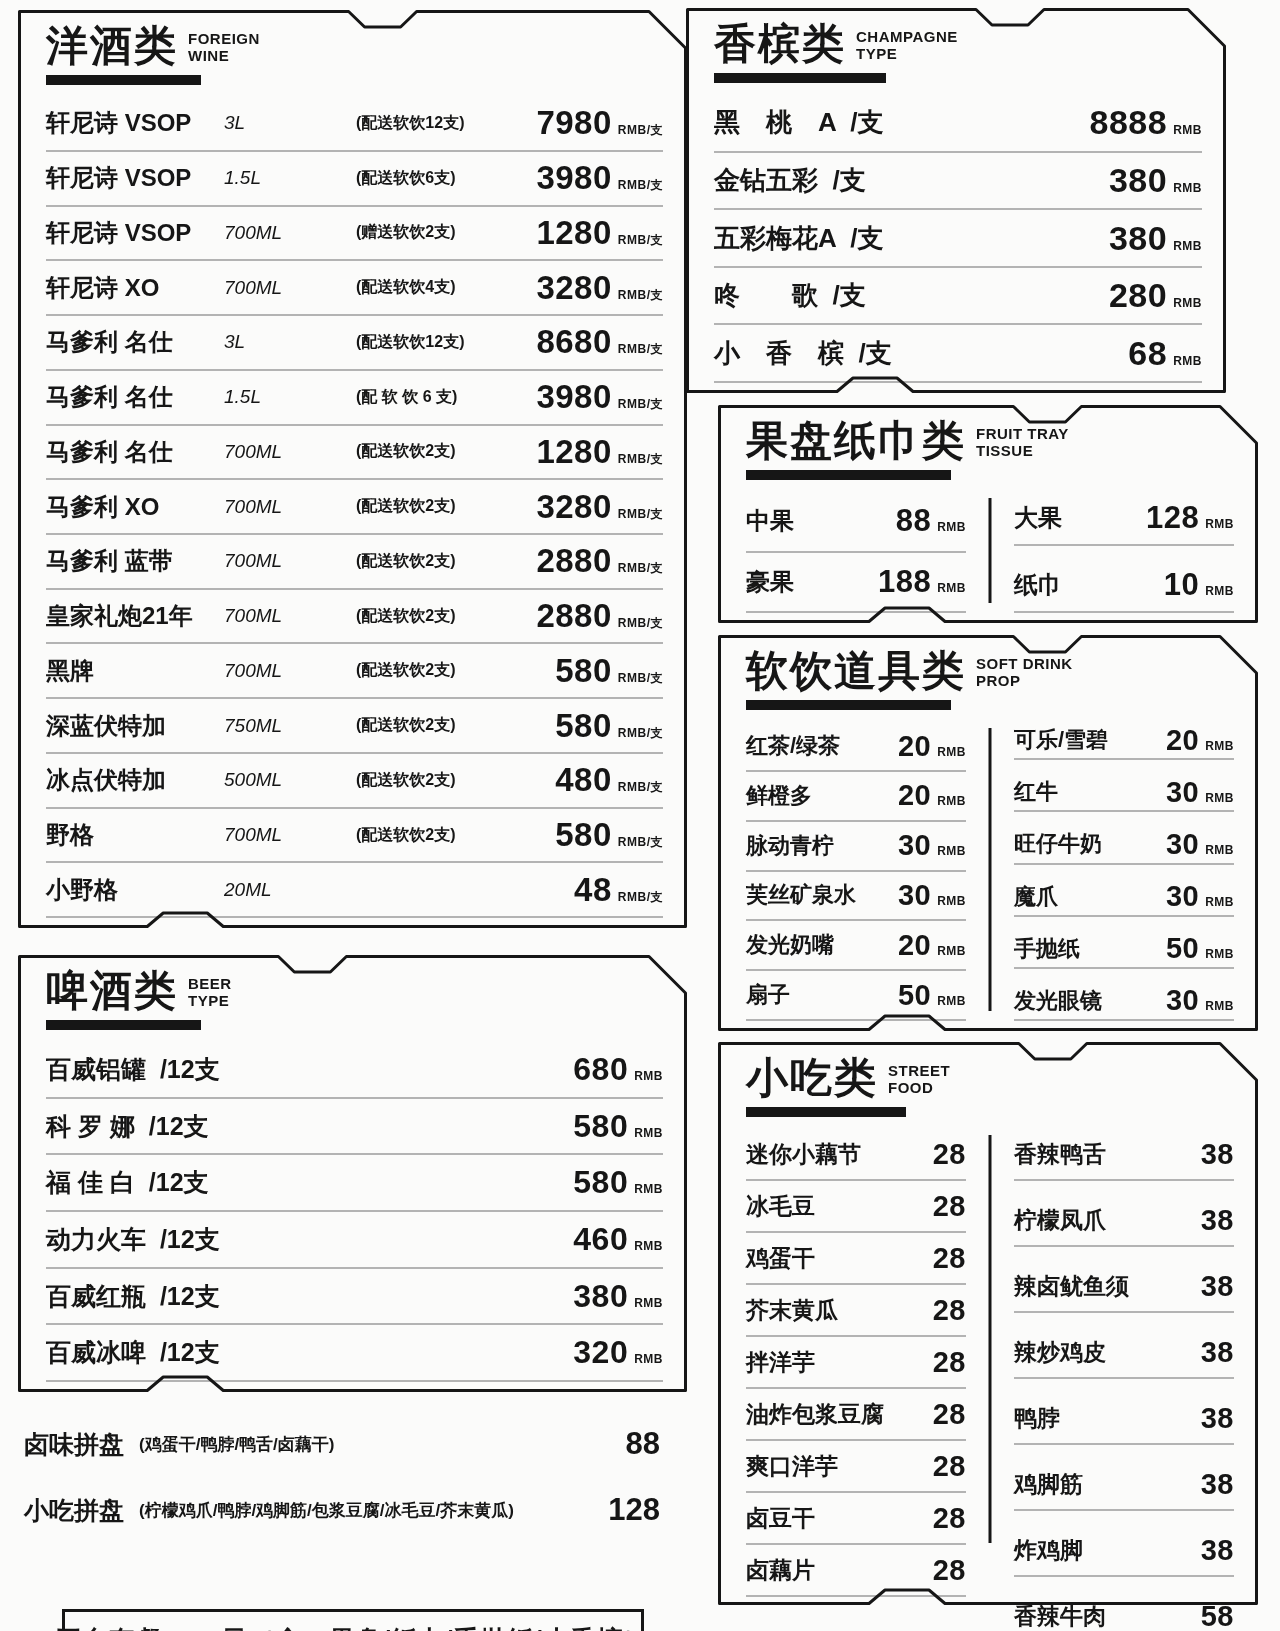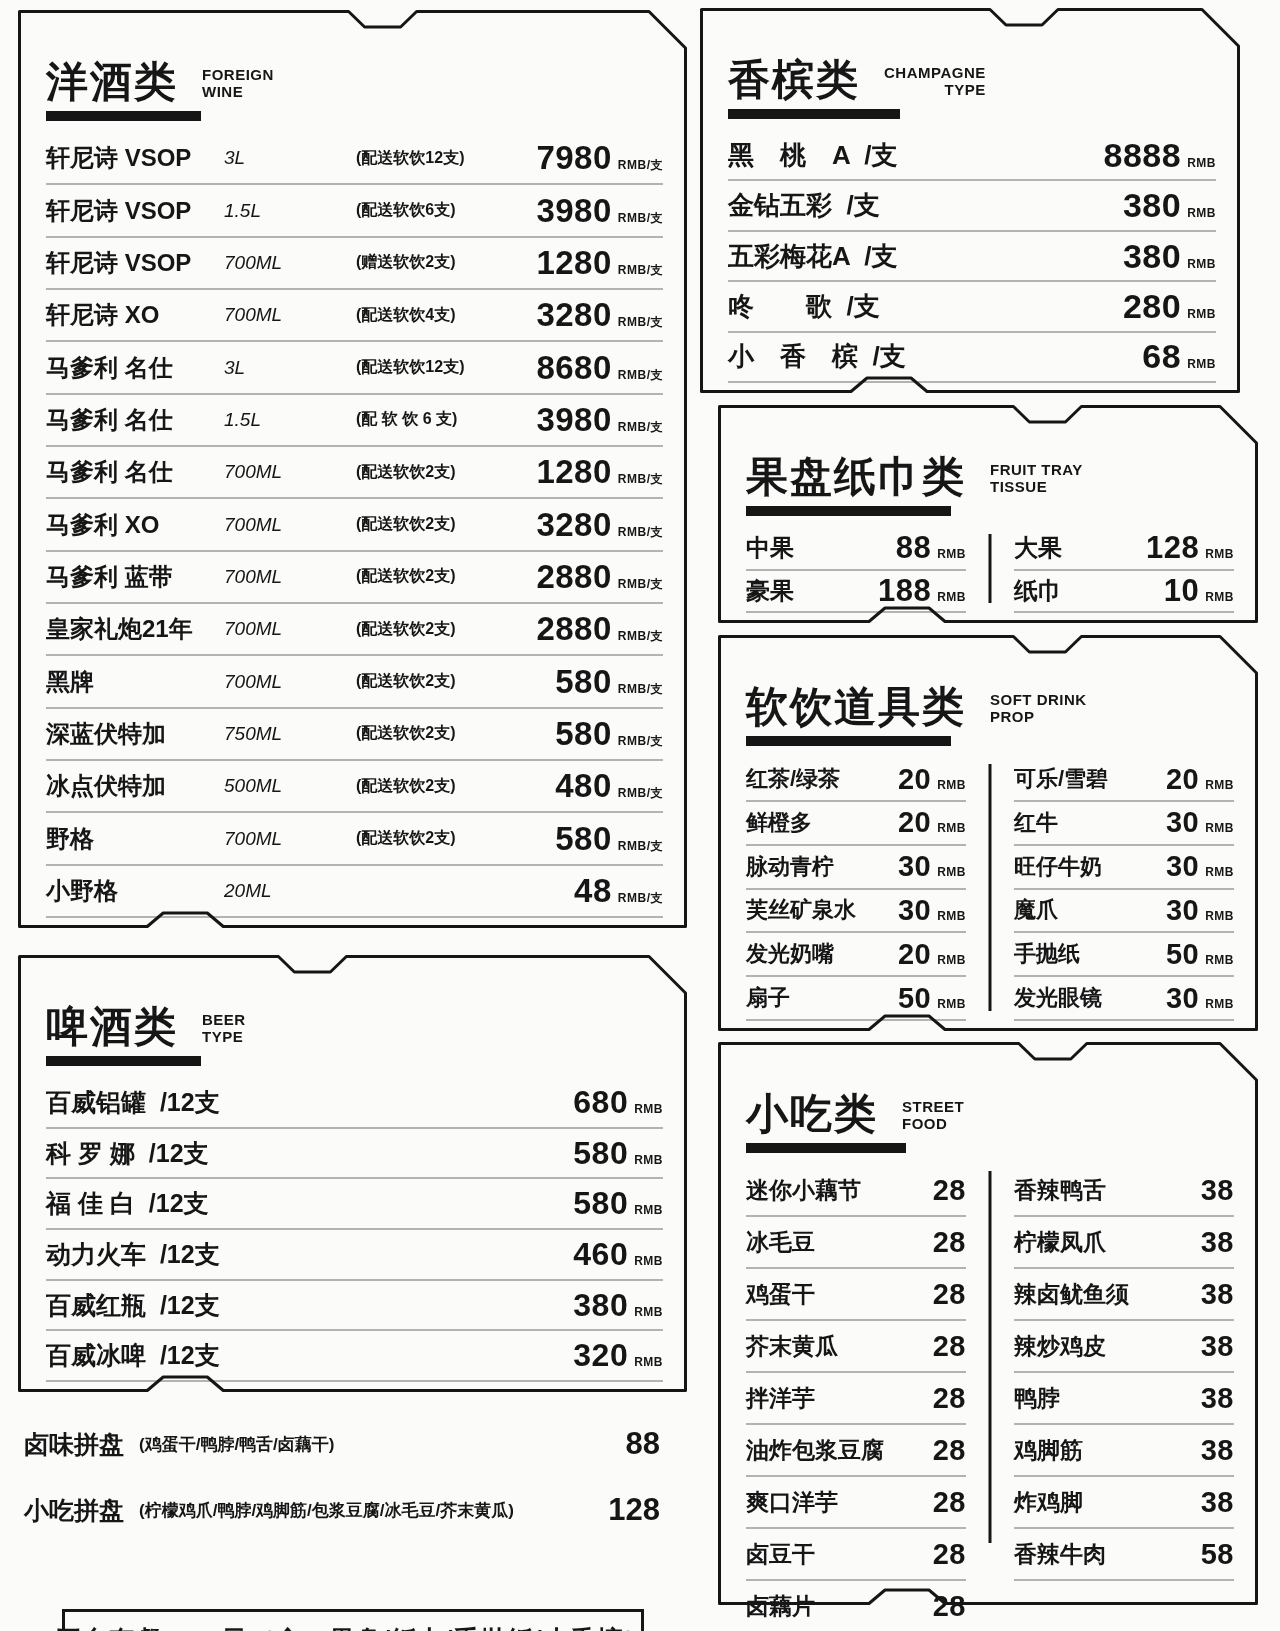--- a/index.html
+++ b/index.html
@@ -4,42 +4,42 @@
 <style>
   html,body{margin:0;padding:0;}
   body{
     width:1280px;height:1631px;position:relative;overflow:hidden;
     background:#fbfbfa;color:#161616;
     font-family:"Liberation Sans","DejaVu Sans",sans-serif;
   }
   .panel{position:absolute;box-sizing:border-box;}
   .pborder{position:absolute;left:0;top:0;pointer-events:none;}
   .panel-inner{position:absolute;inset:0;padding:14px 24px 10px 28px;display:flex;flex-direction:column;box-sizing:border-box;}
-  .ptitle{display:flex;align-items:flex-start;gap:24px;margin-top:36px;}
+  .ptitle{display:flex;align-items:flex-start;gap:10px;}
   .ptitle .zh{font-size:42px;font-weight:900;letter-spacing:2px;line-height:1.05;white-space:pre;}
   .ptitle .en{display:flex;flex-direction:column;font-size:15px;font-weight:800;line-height:1.12;letter-spacing:.5px;margin-top:7px;}
   .bar{height:10px;background:#161616;margin-top:7px;}
   .rows{flex:1;display:flex;flex-direction:column;margin-top:12px;}
   .row{flex:1;display:flex;align-items:center;justify-content:space-between;border-bottom:2px solid #b3b3b3;min-height:0;}
   .nm{font-weight:800;white-space:pre;}
   .pr{display:flex;align-items:baseline;white-space:nowrap;}
   .num{font-weight:900;letter-spacing:.5px;}
   .unit{font-style:normal;font-size:12px;font-weight:800;margin-left:6px;letter-spacing:.5px;}
   
   .wrow{display:grid;grid-template-columns:178px 132px 1fr auto;align-items:center;border-bottom:2px solid #b3b3b3;flex:1;min-height:0;}
   .wrow .nm{font-size:24px;}
   .wrow .sz{font-size:19px;font-weight:500;font-style:italic;}
   .wrow .nt{font-size:16px;font-weight:700;white-space:pre;}
   .wrow .pr{justify-self:end;}
   .wrow .num{font-size:33px;}
   
   .cols{flex:1;display:flex;position:relative;margin-top:12px;min-height:0;}
   .col{flex:1;display:flex;flex-direction:column;min-height:0;}
   .col.cleft{padding-right:24px;}
-  .col.cright{padding-left:24px;}
+  .col.cright{padding-left:24px;gap:14px;}
   .vdiv{position:absolute;left:50%;transform:translateX(-50%);top:6px;bottom:10px;width:3px;background:#161616;}
   
   .p-beer .nm{font-size:25px;} .p-beer .num{font-size:32px;}
   .p-champagne .nm{font-size:26px;} .p-champagne .num{font-size:34px;}
   .p-fruit .nm{font-size:24px;} .p-fruit .num{font-size:31px;}
   .p-soft .nm{font-size:22px;} .p-soft .num{font-size:29px;}
   .p-street .nm{font-size:23px;} .p-street .num{font-size:29px;}
   .p-street .row{flex:none;height:50px;}
   .p-street .vdiv{bottom:52px;}
   
@@ -298,21 +298,21 @@
 
   <div class="xrow">
     <span class="xname">小吃拼盘</span>
     <span class="xdesc">(柠檬鸡爪/鸭脖/鸡脚筋/包浆豆腐/冰毛豆/芥末黄瓜)</span>
     <span class="xprice">128</span>
   </div>
 </div>
 
 <div class="combo">开台套餐：68元（含：果盘/纸巾/手抛纸/小香槟）</div>
 
-<section class="panel p-champagne" style="left:700px;top:8px;width:540px;height:385px;text-align:right;">
+<section class="panel p-champagne" style="left:686px;top:8px;width:540px;height:385px;">
   <div class="panel-inner">
     <header class="ptitle">
       <span class="zh">香槟类</span>
       <span class="en">
         <span>CHAMPAGNE</span>
         <span>TYPE</span>
       </span>
     </header>
     <div class="bar" style="width:172px;"></div>
     <div class="rows">

